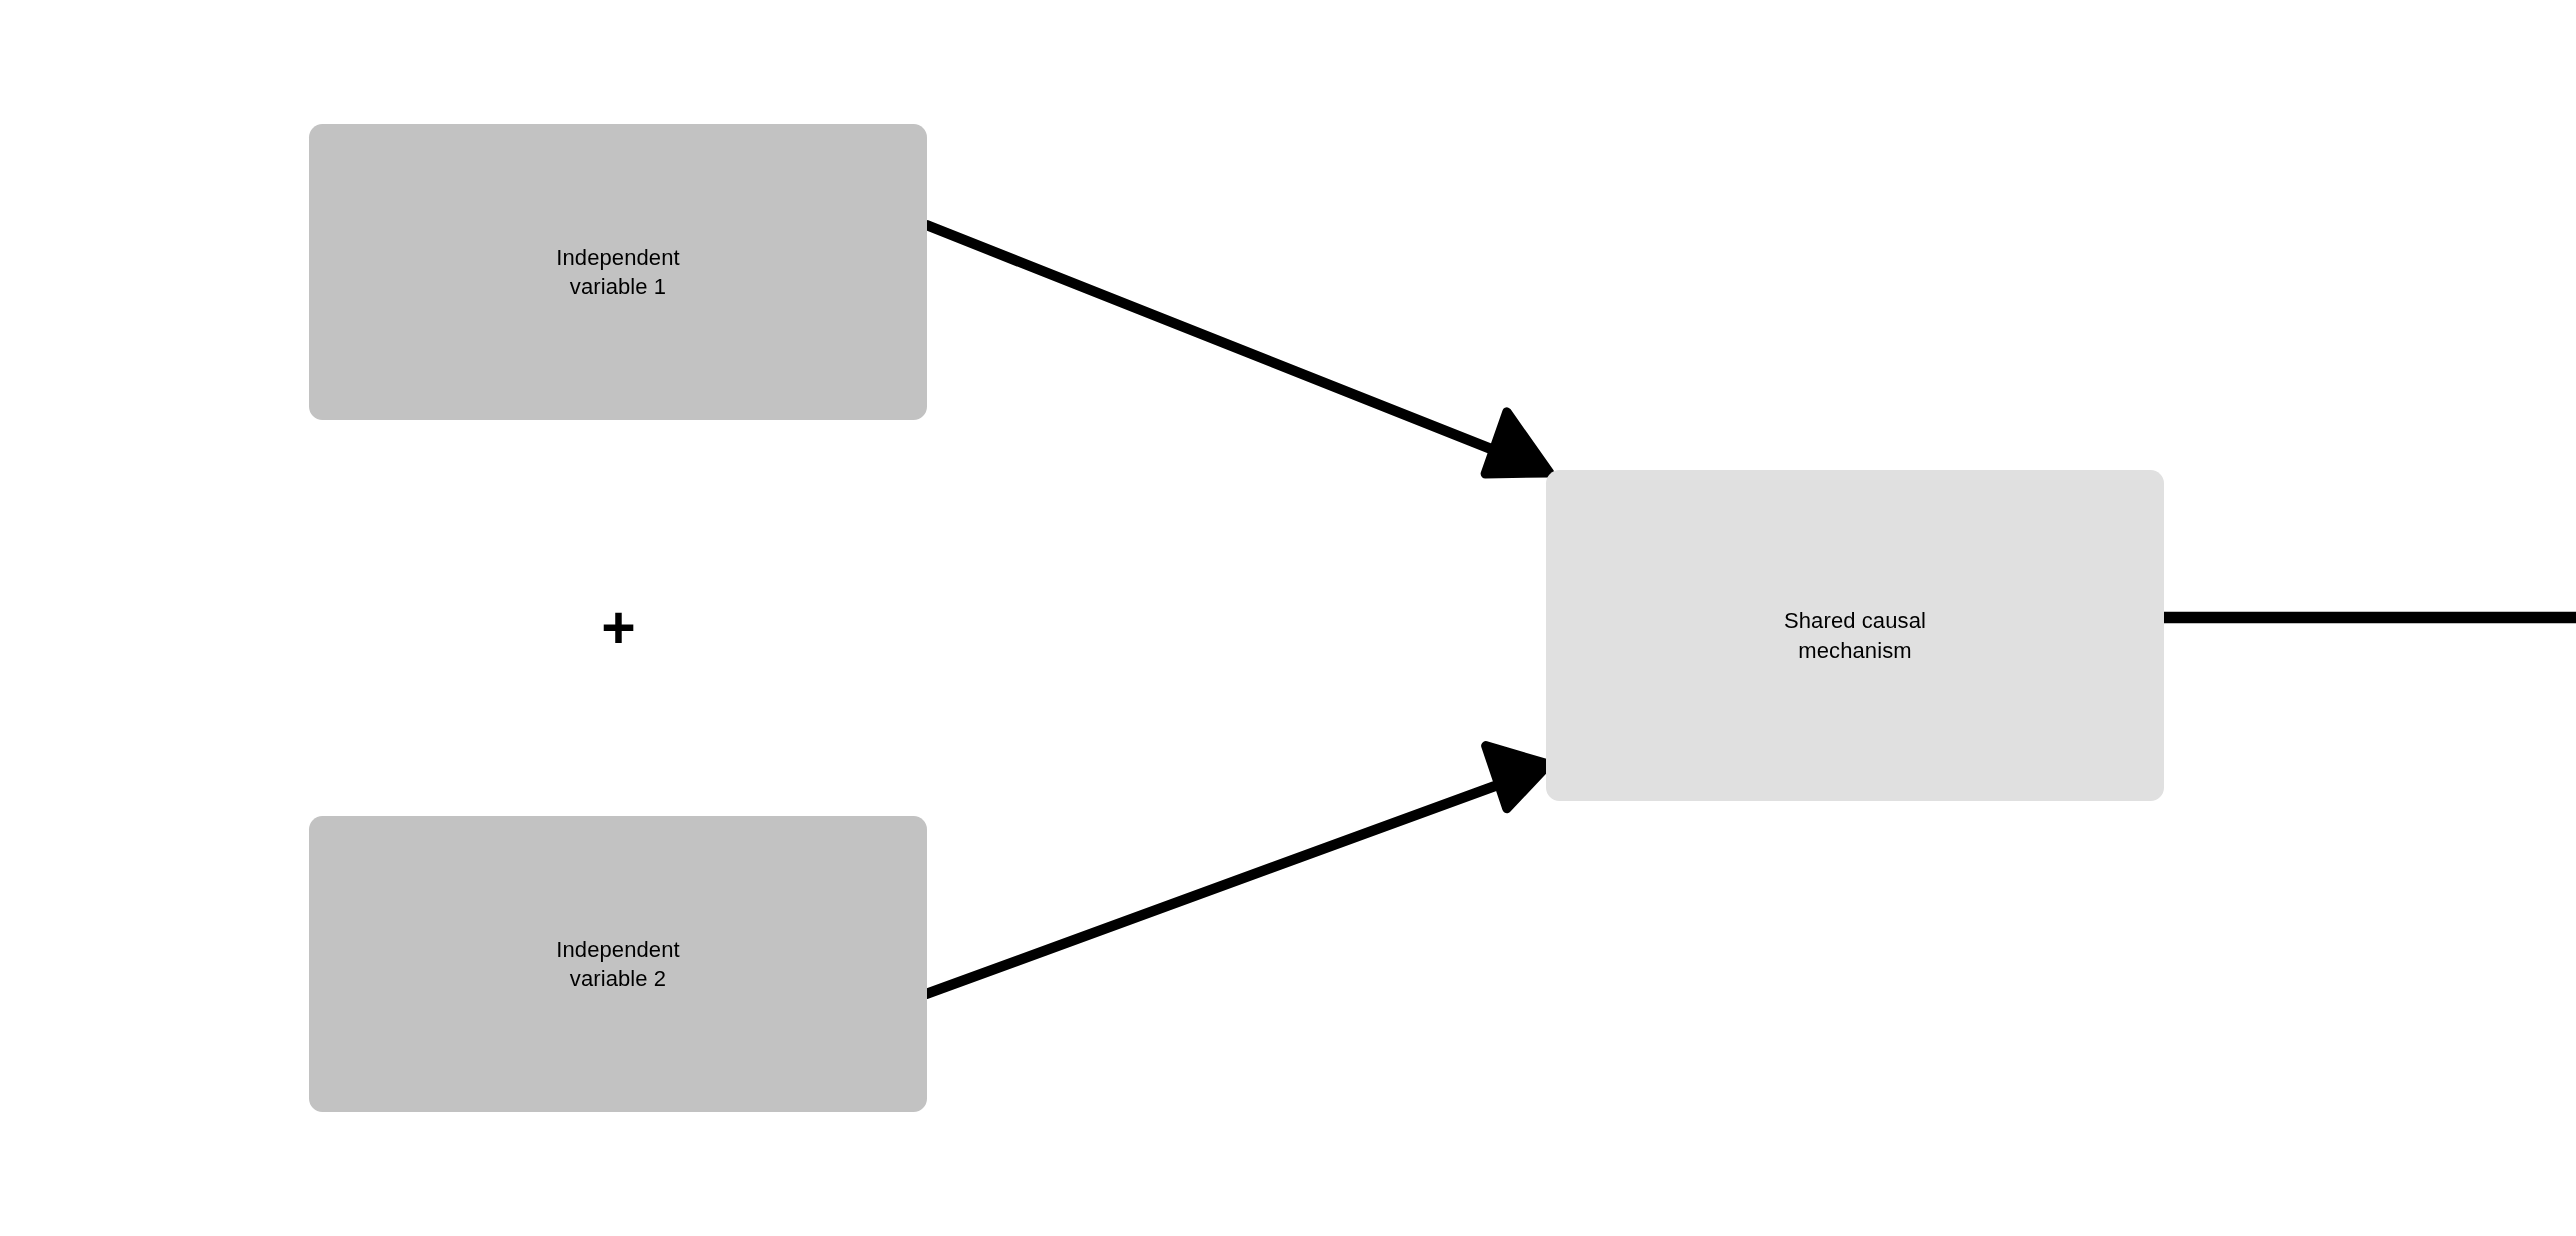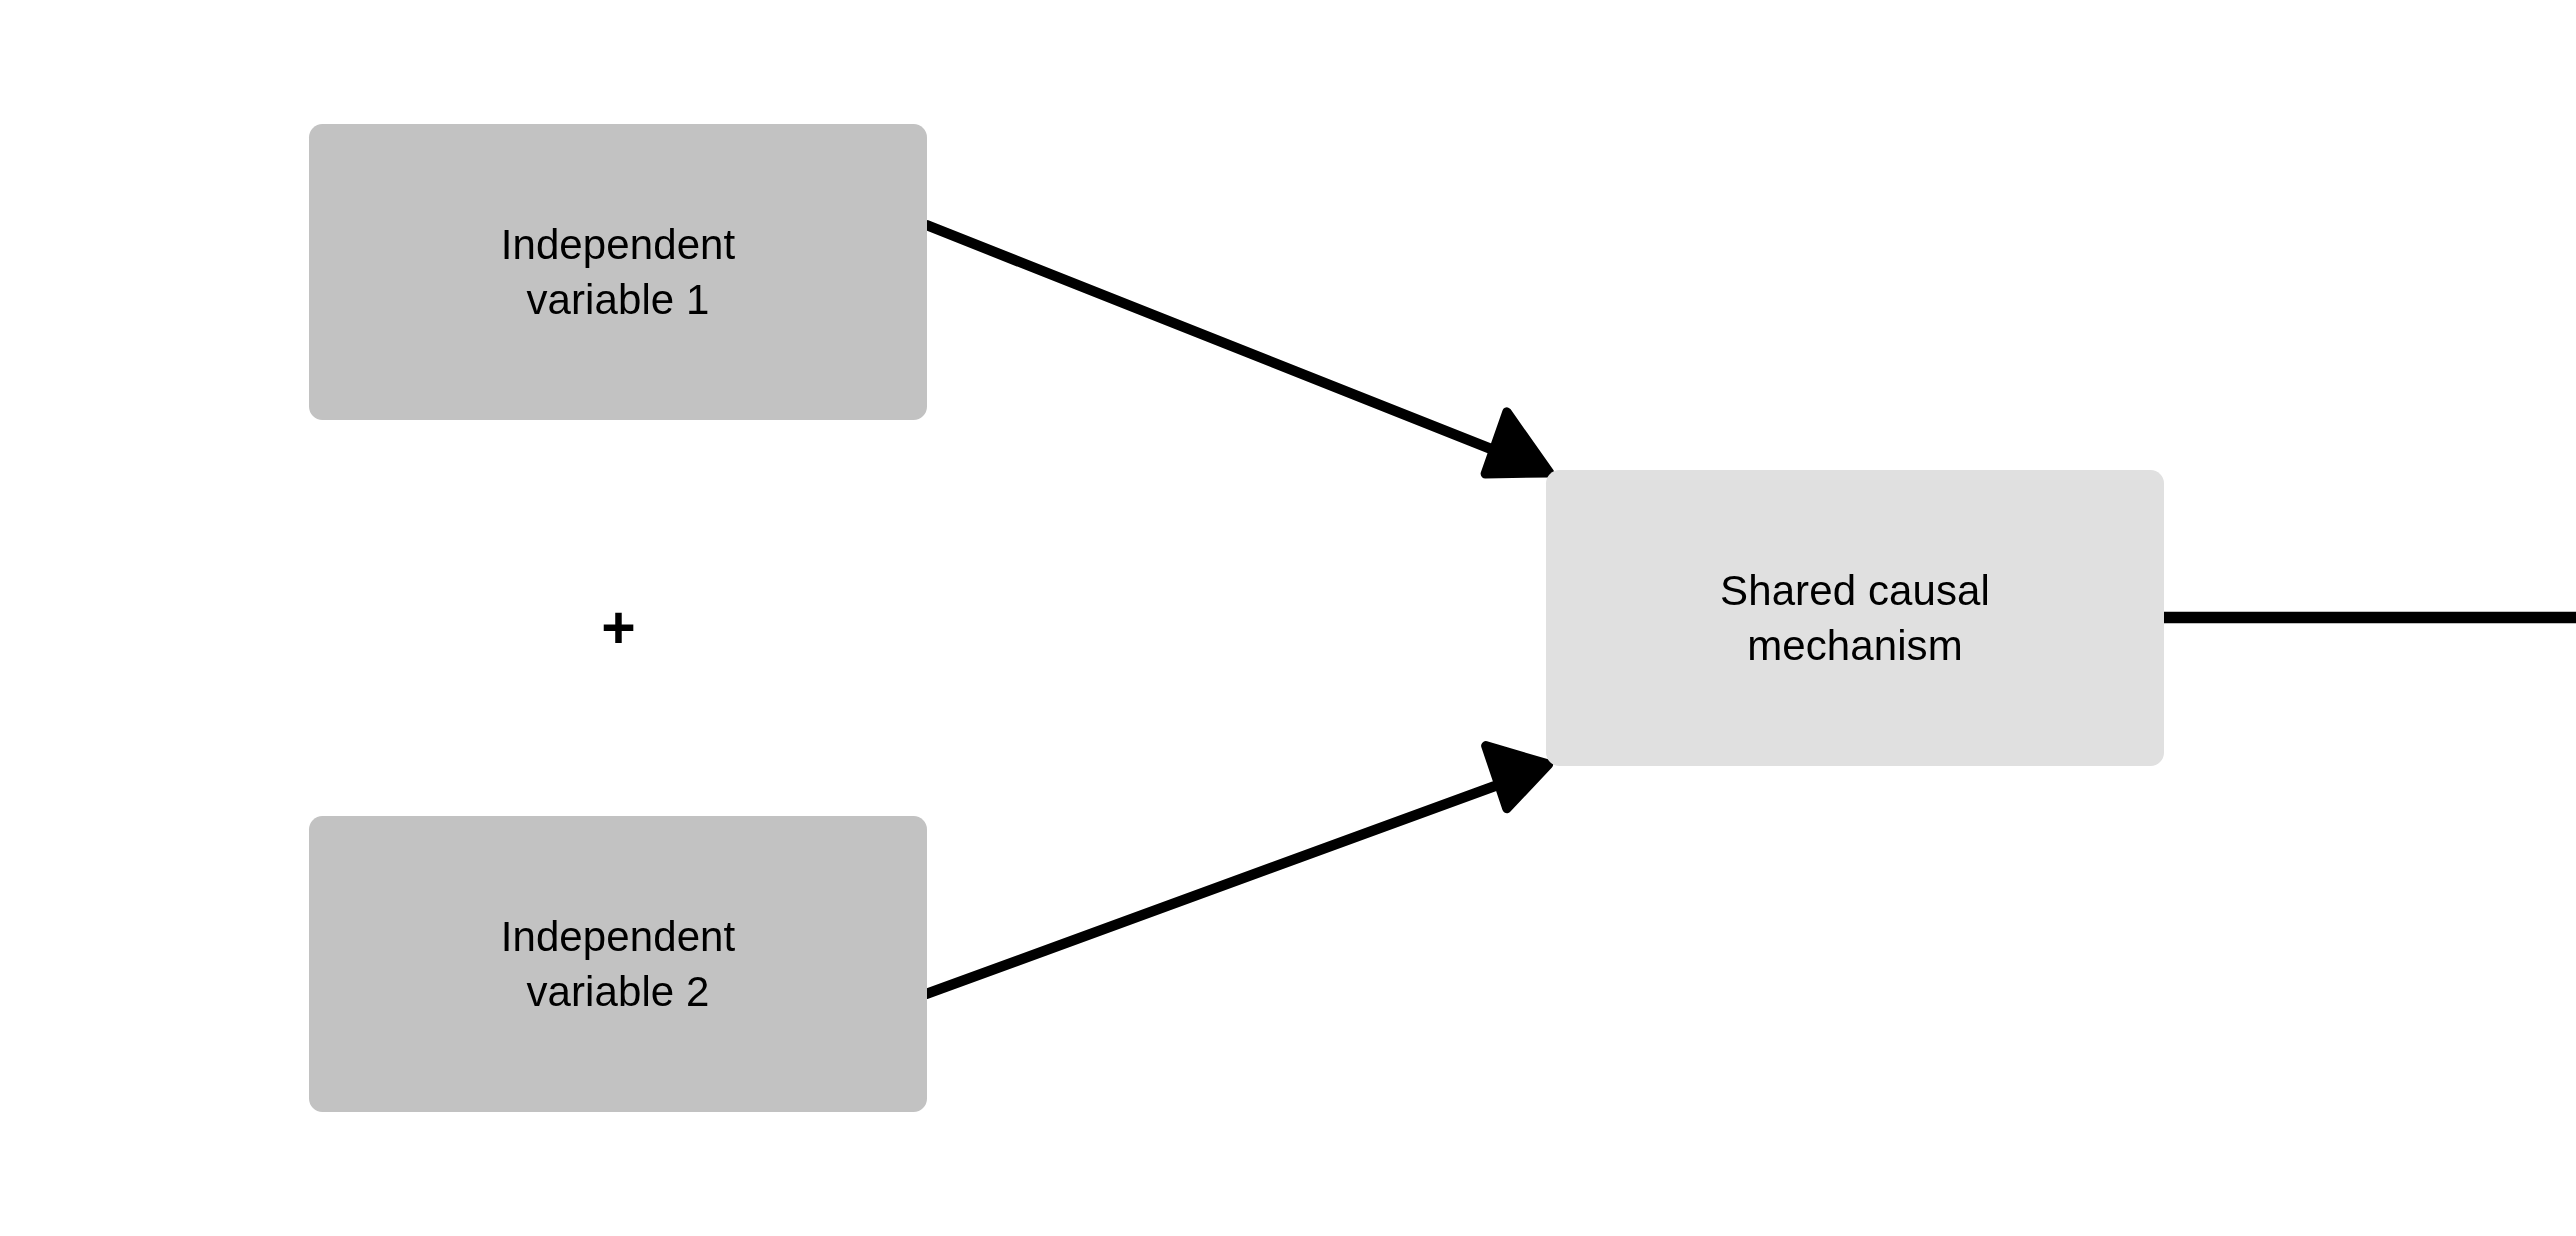--- a/index.html
+++ b/index.html
@@ -18,21 +18,21 @@
   .node {
     position: absolute;
     box-sizing: border-box;
     border-radius: 13.4px;
     display: flex;
     align-items: center;
     justify-content: center;
     text-align: center;
   }
   .node-label {
-    font-size: 42px;
+    font-size: 22px;
     line-height: 1.32;
     color: #000000;
     letter-spacing: 0.1px;
     white-space: pre-line;
     font-weight: 400;
   }
   #node-iv1 {
     left: 309px;
     top: 124px;
     width: 618px;
@@ -41,21 +41,21 @@
   #node-iv2 {
     left: 309px;
     top: 816px;
     width: 618px;
     height: 296px;
   }
   #node-mech {
     left: 1546px;
     top: 470px;
     width: 618px;
-    height: 296px;
+    height: 331px;
   }
   #plus-operator {
     position: absolute;
     left: 567px;
     top: 577px;
     width: 103px;
     height: 103px;
     display: flex;
     align-items: center;
     justify-content: center;

